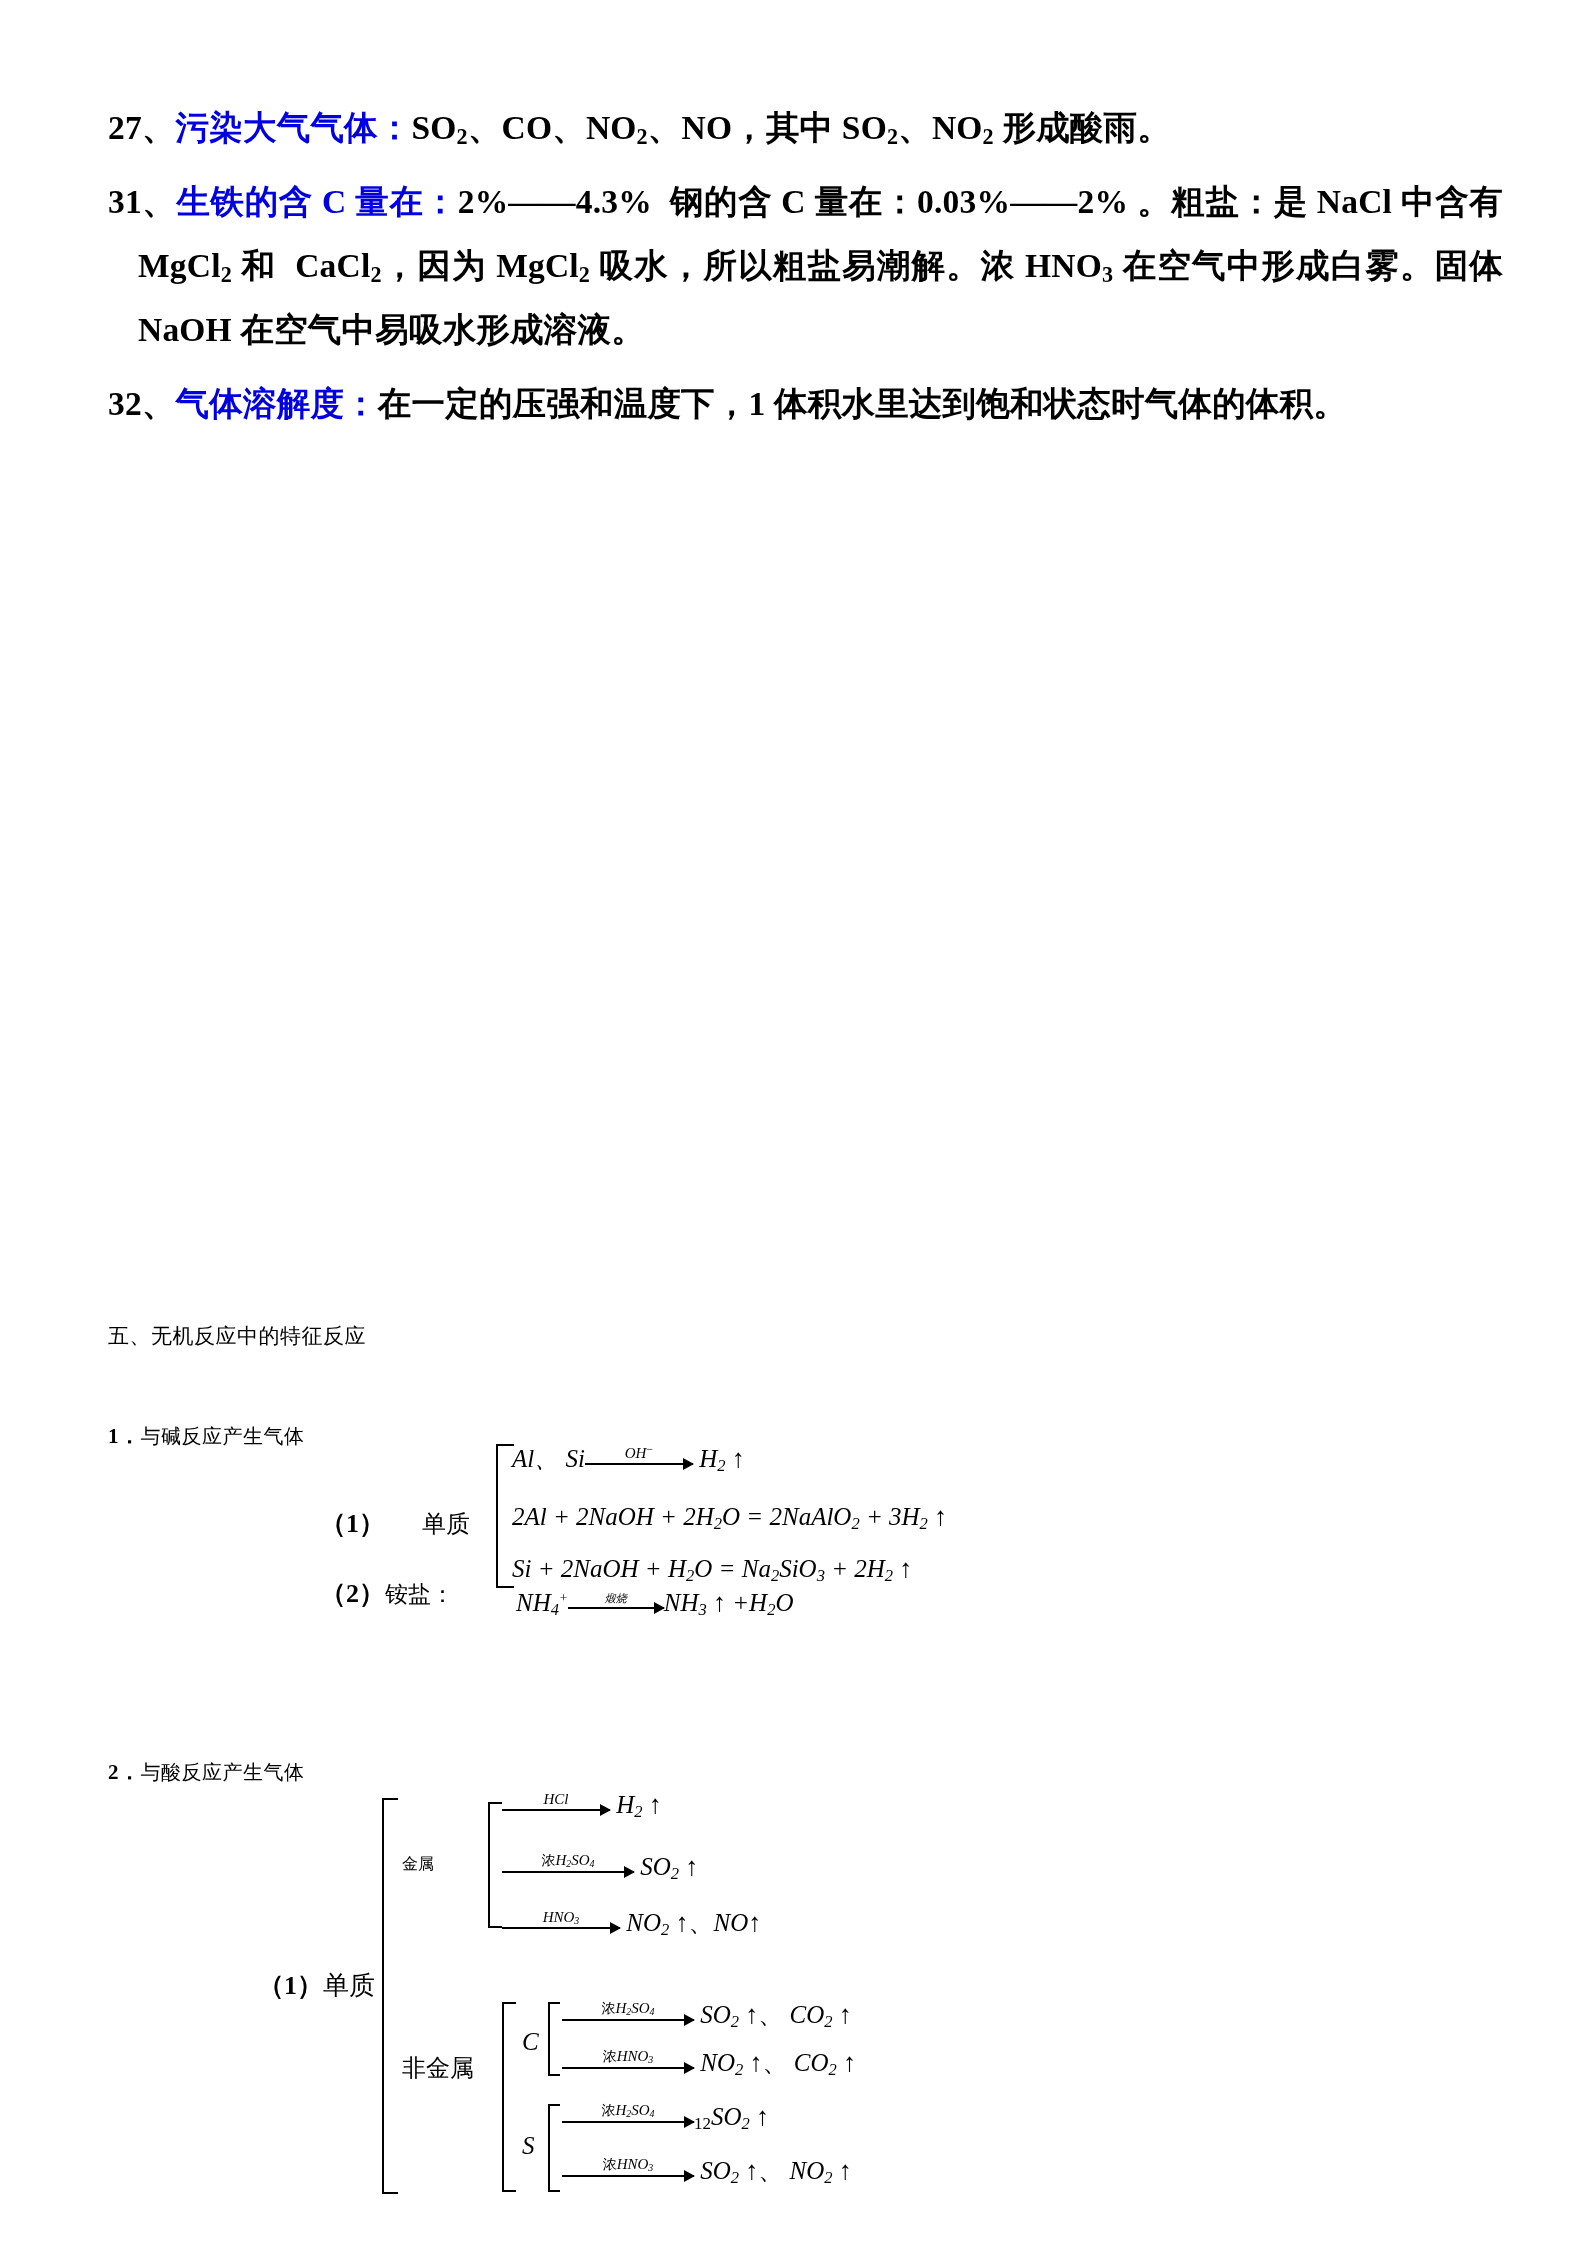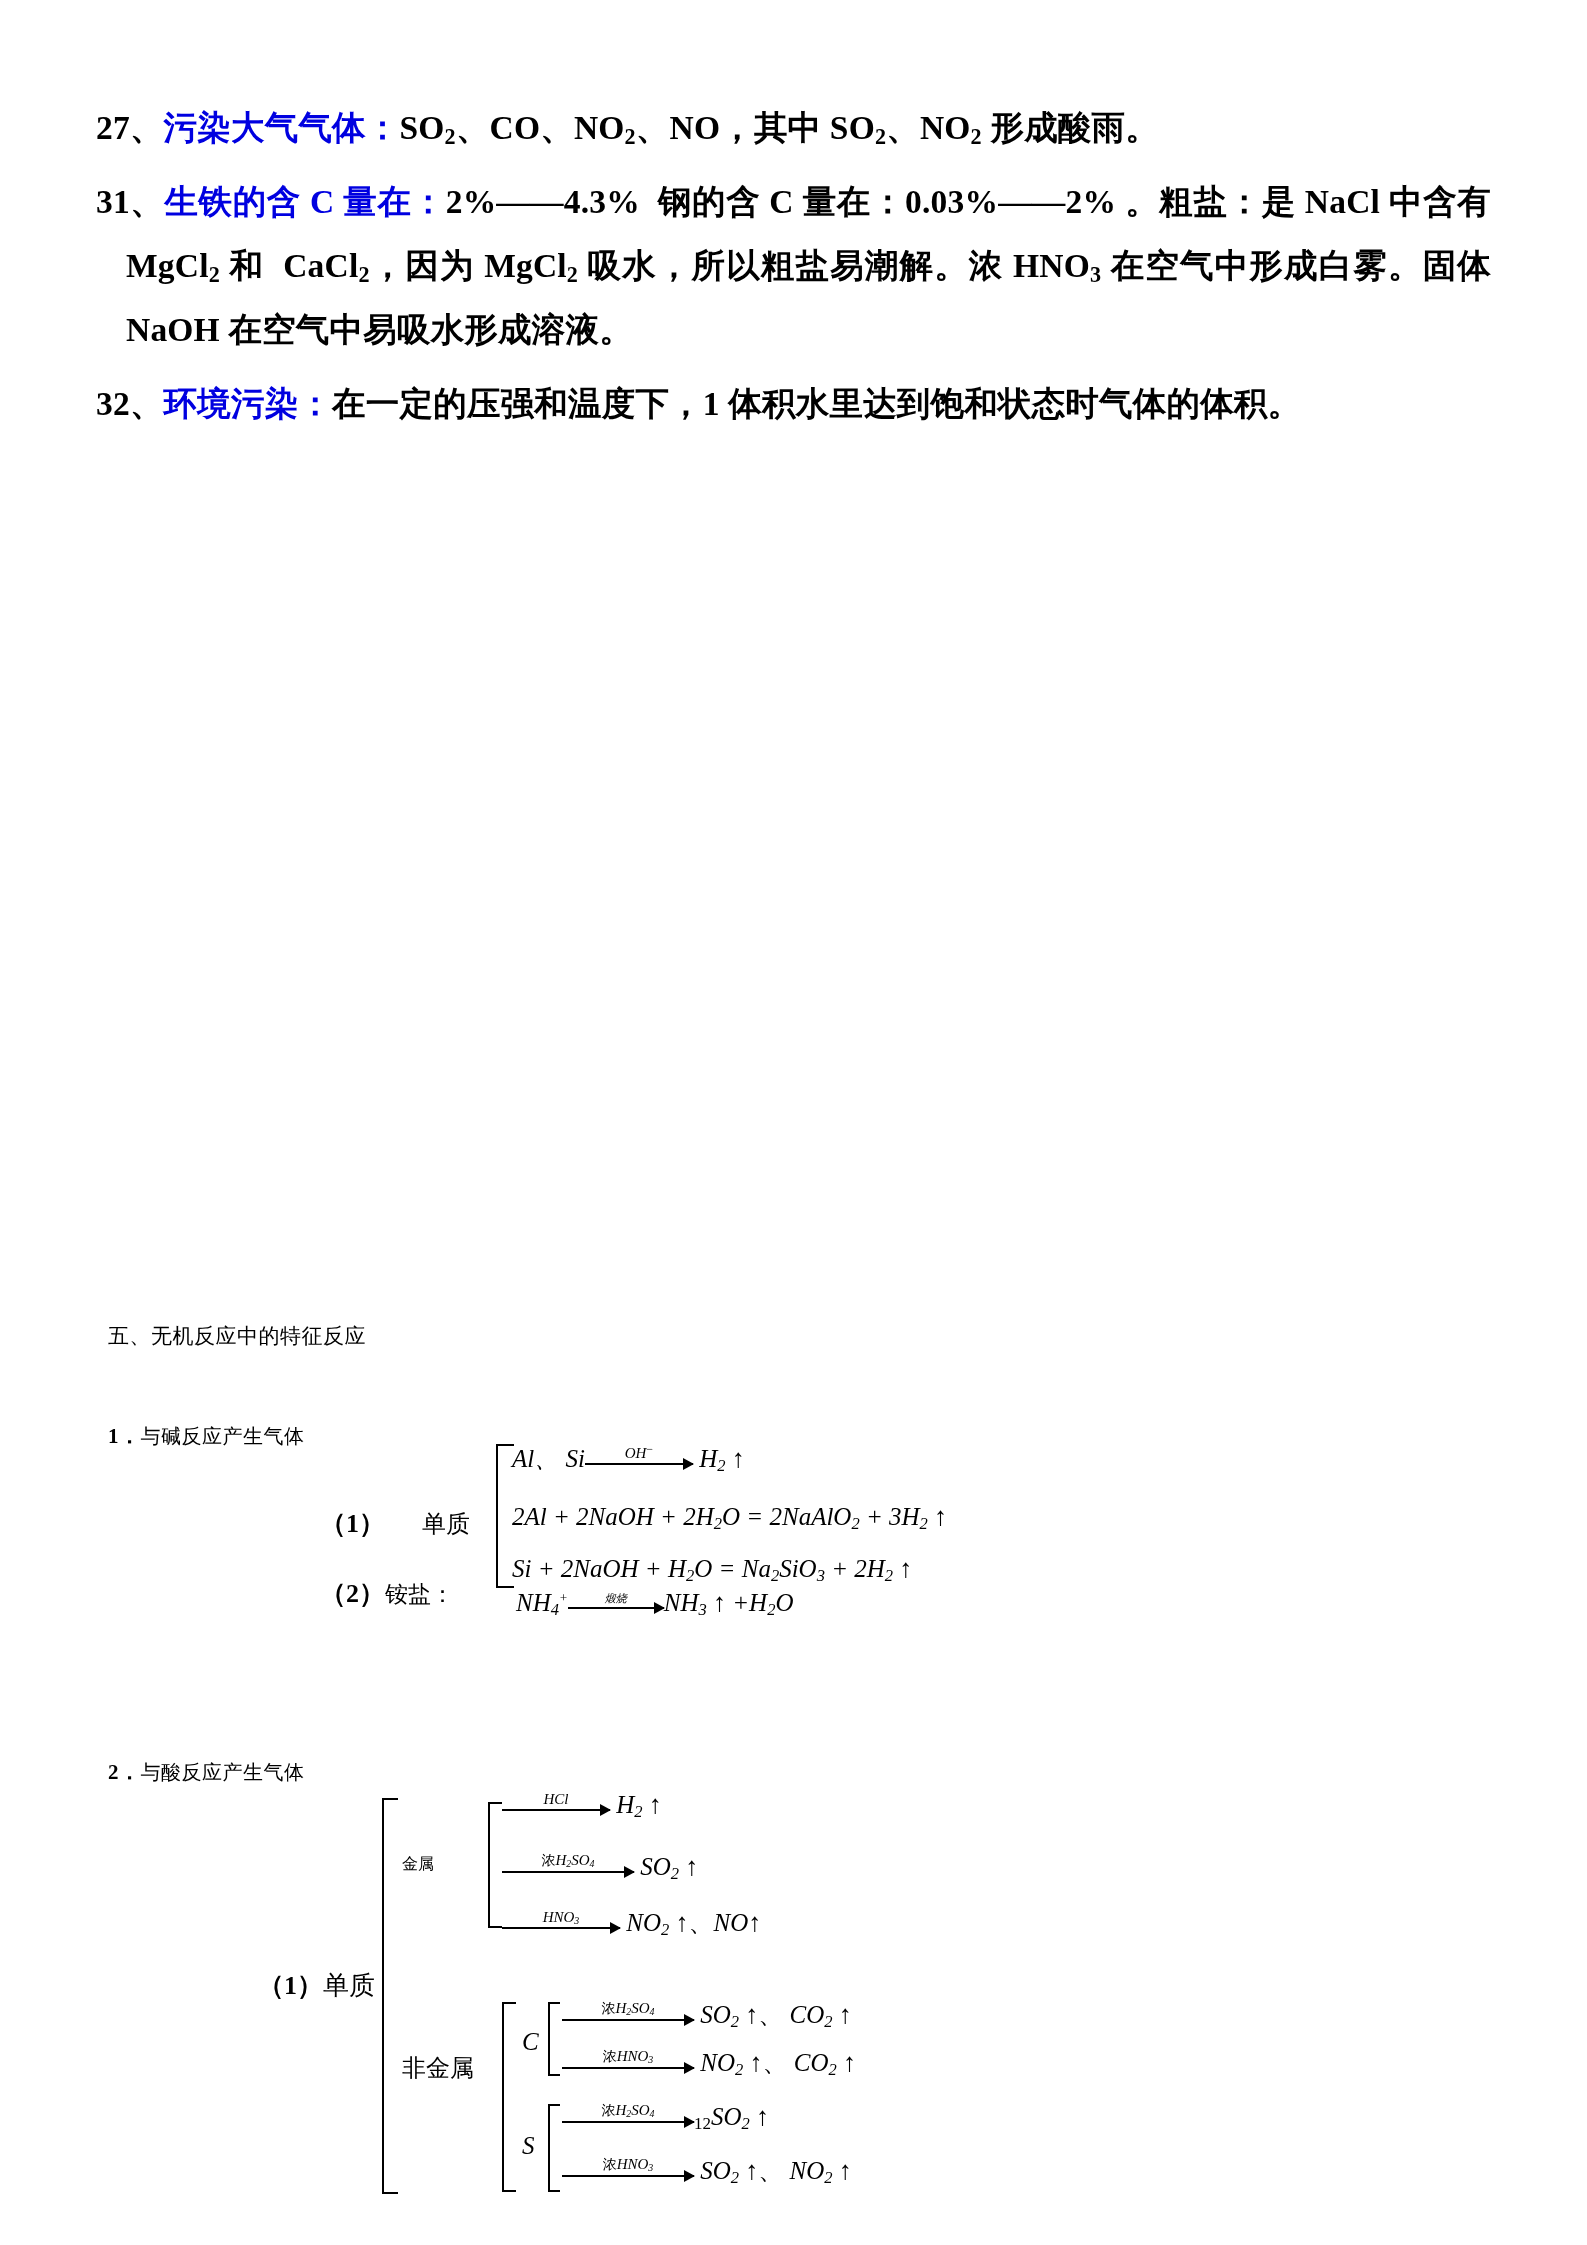--- a/index.html
+++ b/index.html
@@ -20,21 +20,21 @@
     left: 0; top: 0;
     width: 1587px;
     height: 2245px;
     box-sizing: border-box;
     padding: 0;
   }
 
   
   .notes {
     position: absolute;
-    left: 96px;
+    left: 108px;
     top: 96px;
     width: 1395px;
   }
   .note {
     font-size: 33.5px;
     line-height: 64px;
     font-weight: bold;
     letter-spacing: 0.2px;
     margin: 0 0 10px 0;
     text-align: justify;
@@ -263,21 +263,21 @@
     </p>
 
 
 
 
     <p class="note hang2">
       <span class="num">31、</span><span class="blue">生铁的含 C 量在：</span>2%——4.3%&nbsp; 钢的含 C 量在：0.03%——2% 。粗盐：是 NaCl 中含有 MgCl<sub>2</sub> 和&nbsp; CaCl<sub>2</sub>，因为 MgCl<sub>2</sub> 吸水，所以粗盐易潮解。浓 HNO<sub>3</sub> 在空气中形成白雾。固体 NaOH 在空气中易吸水形成溶液。
     </p>
 
     <p class="note">
-      <span class="num">32、</span><span class="blue">环境污染：</span><span>在一定的压强和温度下，1 体积水里达到饱和状态时气体的体积。</span>
+      <span class="num">32、</span><span class="blue">气体溶解度：</span><span>在一定的压强和温度下，1 体积水里达到饱和状态时气体的体积。</span>
     </p>
   </div>
 
   <div class="sec-head">五、无机反应中的特征反应</div>
 
   <div class="sub-head" id="subhead-1">
     <b>1．</b><span>与碱反应产生气体</span>
   </div>
 
   <div id="block1">

